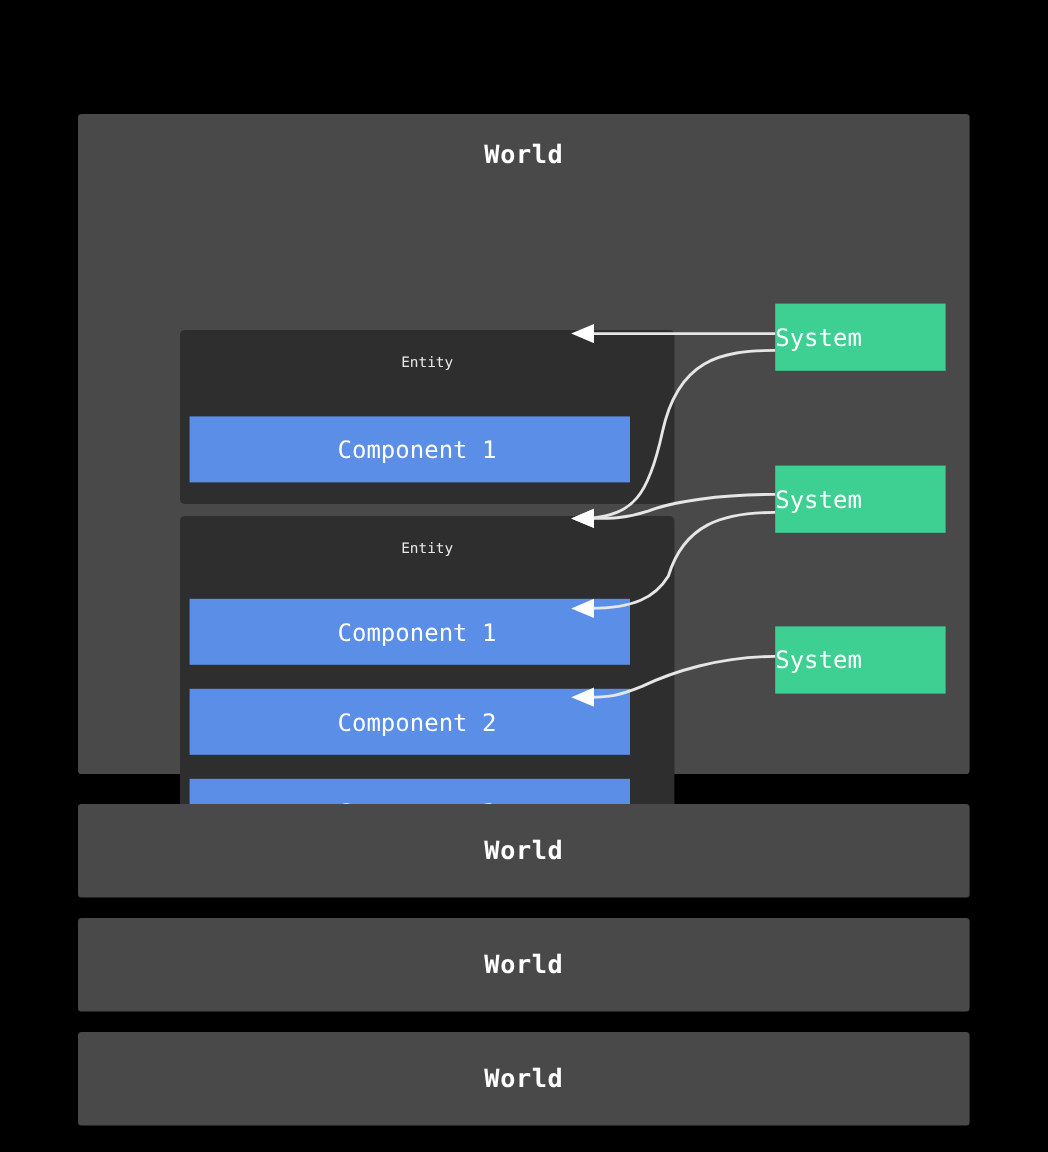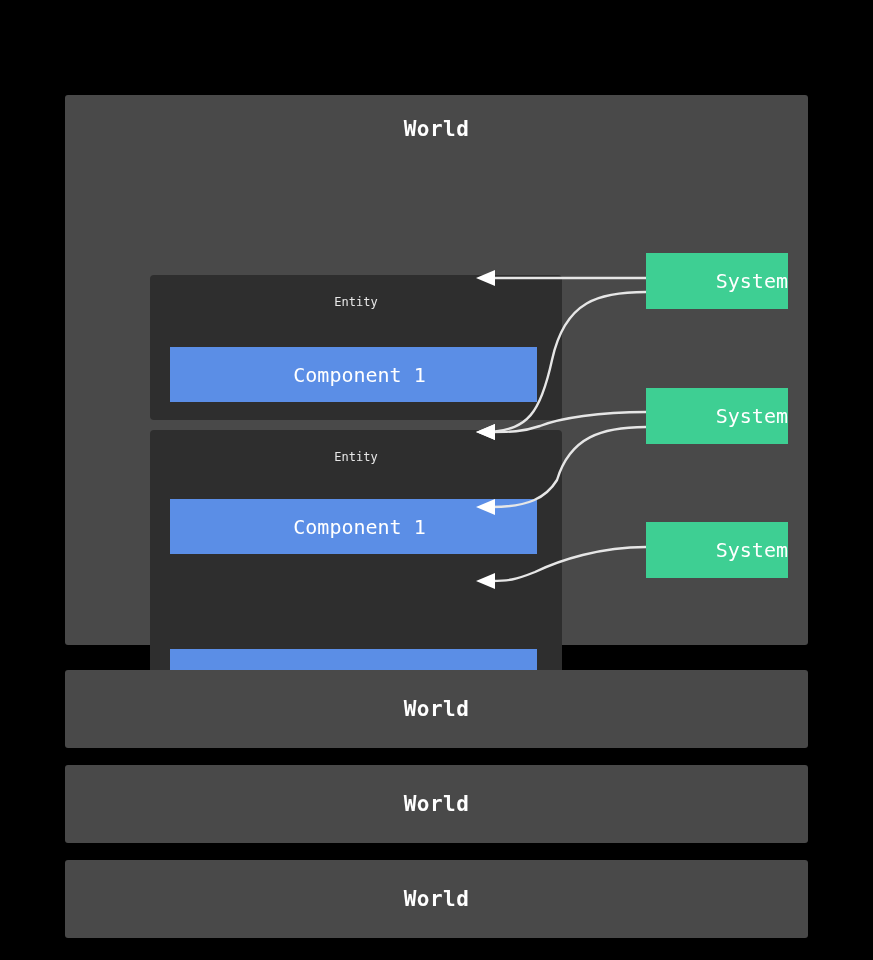--- a/index.html
+++ b/index.html
@@ -94,21 +94,21 @@
     width: 100%;
     text-align: center;
     color: #e8e8e8;
     font-size: 12px;
     font-weight: normal;
   }
 
   
   .component-box {
     position: absolute;
-    left: 20px;
+    left: 8px;
     width: 367px;
     height: 55px;
     background: #5b8ee6;
     display: flex;
     align-items: center;
     justify-content: center;
     box-sizing: border-box;
     padding-left: 12px;
   }
   .component-label {
@@ -119,21 +119,21 @@
 
   
   .system-box {
     position: absolute;
     left: 646px;
     width: 142px;
     height: 56px;
     background: #3ecf93;
     display: flex;
     align-items: center;
-    justify-content: flex-end;
+    justify-content: flex-start;
     box-sizing: border-box;
   }
   .system-1 { top: 253px; }
   .system-2 { top: 388px; }
   .system-3 { top: 522px; }
   .system-label {
     color: #ffffff;
     font-size: 20px;
     font-weight: normal;
   }
@@ -169,20 +169,23 @@
       <div class="component-box" style="top:72px;">
         <span class="component-label">Component 1</span>
       </div>
     </div>
 
     <div class="entity-box entity-2">
       <div class="entity-title">Entity</div>
       <div class="component-box" style="top:69px;">
         <span class="component-label">Component 1</span>
       </div>
+      <div class="component-box" style="top:144px;">
+        <span class="component-label">Component 2</span>
+      </div>
       <div class="component-box" style="top:219px;">
         <span class="component-label">Component 3</span>
       </div>
     </div>
   </div>
 
   <div class="system-box system-1">
     <span class="system-label">System</span>
   </div>
   <div class="system-box system-2">

